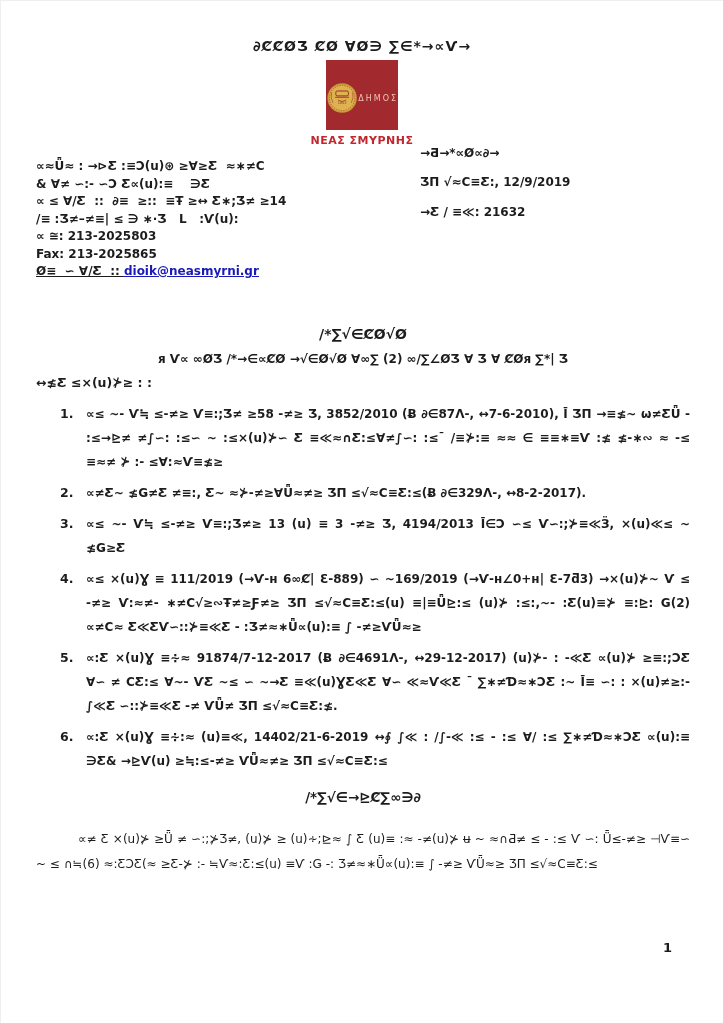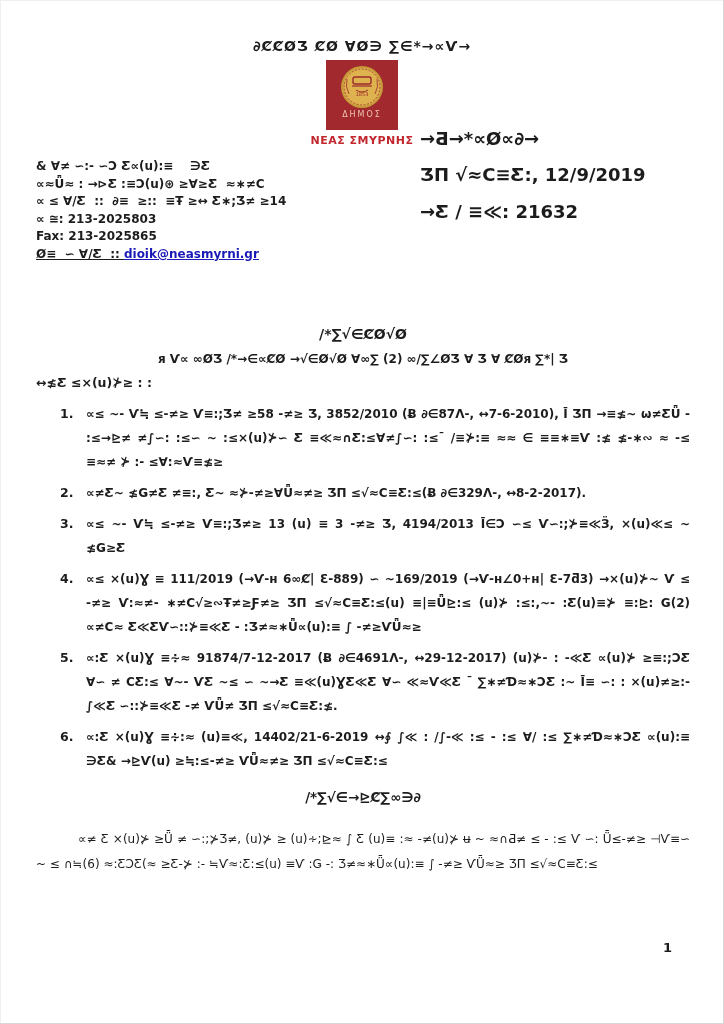--- a/index.html
+++ b/index.html
@@ -9,32 +9,32 @@
     box-shadow:inset -1px -1px 0 #d8d8d8, inset 1px 1px 0 #efefef;
   }
   .doc-title{
     position:absolute;top:38px;left:0;width:100%;text-align:center;
     font-size:14px;font-weight:700;letter-spacing:1px;
   }
   
   .logo-wrap{position:absolute;top:60px;left:50%;transform:translateX(-50%);width:110px;text-align:center;}
   .logo-square{
     width:72px;height:70px;background:#a2292d;margin:0 auto;
-    display:flex;flex-direction:column;align-items:center;padding-top:5px;box-sizing:border-box;
+    display:flex;flex-direction:row;align-items:center;padding-top:5px;box-sizing:border-box;
   }
   .logo-medal{display:block;}
   .logo-inner-label{font-size:8px;color:#eec4b4;letter-spacing:2px;margin-top:1px;font-weight:400;}
   .logo-below-label{margin-top:4px;font-size:11px;font-weight:700;color:#c1272d;letter-spacing:0.5px;white-space:nowrap;}
   
   .contact{position:absolute;top:158px;left:36px;font-size:12px;font-weight:600;line-height:17.5px;}
   .contact-line{white-space:pre;}
   .email-line{white-space:pre;text-decoration:underline;}
   .email-link{color:#1a1ab8;text-decoration:underline;font-weight:700;cursor:pointer;}
   
-  .reference{position:absolute;top:128px;left:420px;font-size:18px;font-weight:700;}
+  .reference{position:absolute;top:146px;left:420px;font-size:12px;font-weight:700;}
   .reference .ref-status{margin-bottom:15px;}
   .reference .ref-date{margin-bottom:16px;}
   
   .body-content{position:absolute;top:326px;left:36px;right:34px;}
   .decision-heading{ text-align:center;font-size:14px;font-weight:700;margin:0 0 10px 0;}
   .decision-subtitle{text-align:center;font-size:12px;font-weight:700;white-space:nowrap;margin:0 0 9px 0;}
   .decision-subtitle2{text-align:center;font-size:12.5px;font-weight:700;margin:0 0 27px 0;}
   .preamble{font-size:12.5px;font-weight:700;margin:0 0 12px 0;}
   .ref-list{margin:0 0 0 24px;}
   .ref-item{display:flex;margin-bottom:7px;}
@@ -65,23 +65,24 @@
         <text x="23" y="31" font-size="5" fill="#9b2b2b" text-anchor="middle" font-family="DejaVu Sans, sans-serif">1853</text>
         <path d="M8 14 q-2 8 2 15" stroke="#9b2b2b" stroke-width="0.8" fill="none"></path>
         <path d="M38 14 q2 8 -2 15" stroke="#9b2b2b" stroke-width="0.8" fill="none"></path>
       </svg>
       <div class="logo-inner-label">ΔΗΜΟΣ</div>
     </div>
     <div class="logo-below-label">ΝΕΑΣ ΣΜΥΡΝΗΣ</div>
   </div>
 
   <div class="contact">
+    <div class="contact-line">∝≈Ǖ≈ : →⊳Ƹ :≡Ɔ(u)⊛ ≥∀≥Ƹ  ≈∗≠Ϲ</div>
     <div class="contact-line">&amp; ∀≠ ∽:- ∽Ɔ Ƹ∝(u):≡    ∋Ƹ</div>
-    <div class="contact-line">∝≈Ǖ≈ : →⊳Ƹ :≡Ɔ(u)⊛ ≥∀≥Ƹ  ≈∗≠Ϲ</div>
     <div class="contact-line">∝ ≤ ∀/Ƹ  ::  ∂≡  ≥::  ≡Ŧ ≥↔ Ƹ∗;Ʒ≠ ≥14</div>
+    <div class="contact-line">/≡ :Ʒ≠–≠≡| ≤ ∋ ∗·Ʒ   L   :Ѵ(u):</div>
     <div class="contact-line">∝ ≅: 213-2025803</div>
     <div class="contact-line">Fax: 213-2025865</div>
     <div class="email-line"><span>Ø≡  ∽ ∀/Ƹ  :: </span><a class="email-link">dioik@neasmyrni.gr</a></div>
   </div>
 
   <div class="reference">
     <div class="ref-status">→Ƌ→*∝Ø∝∂→</div>
     <div class="ref-date">ƷΠ  √≈Ϲ≡Ƹ:, 12/9/2019</div>
     <div class="ref-protocol">→Ƹ  / ≡≪: 21632</div>
   </div>

